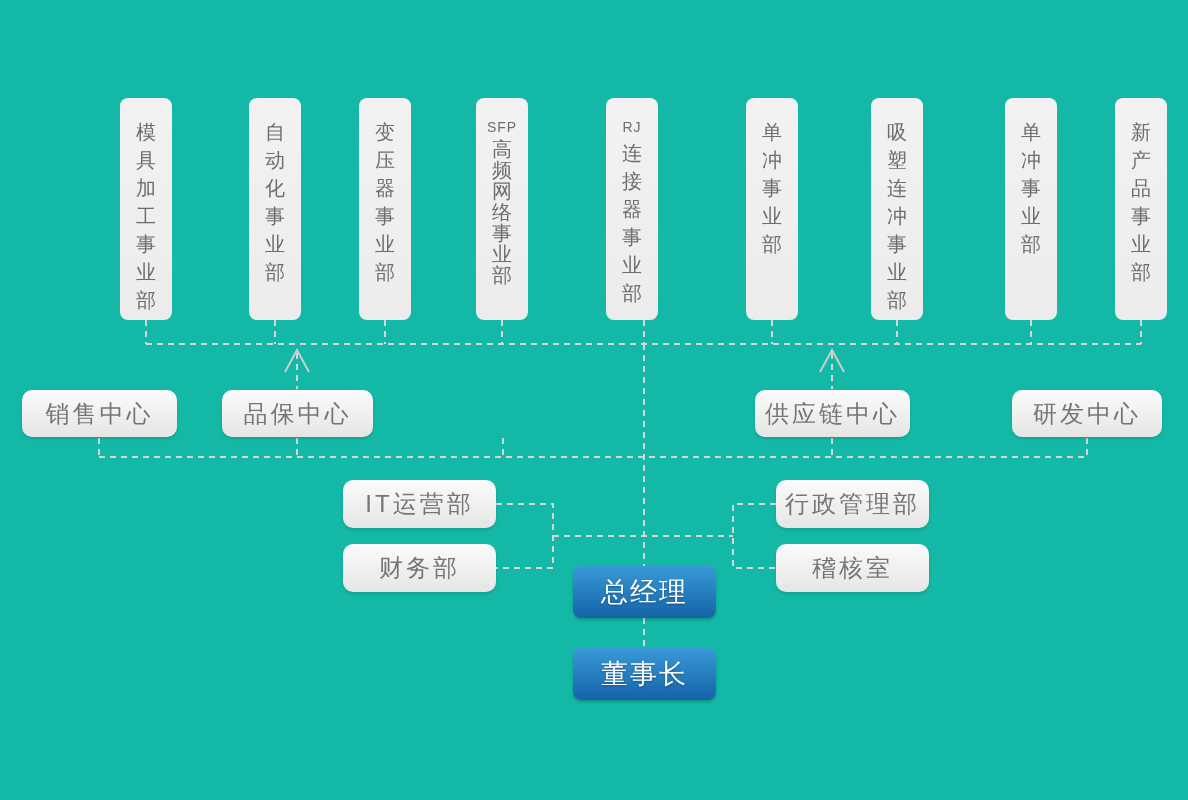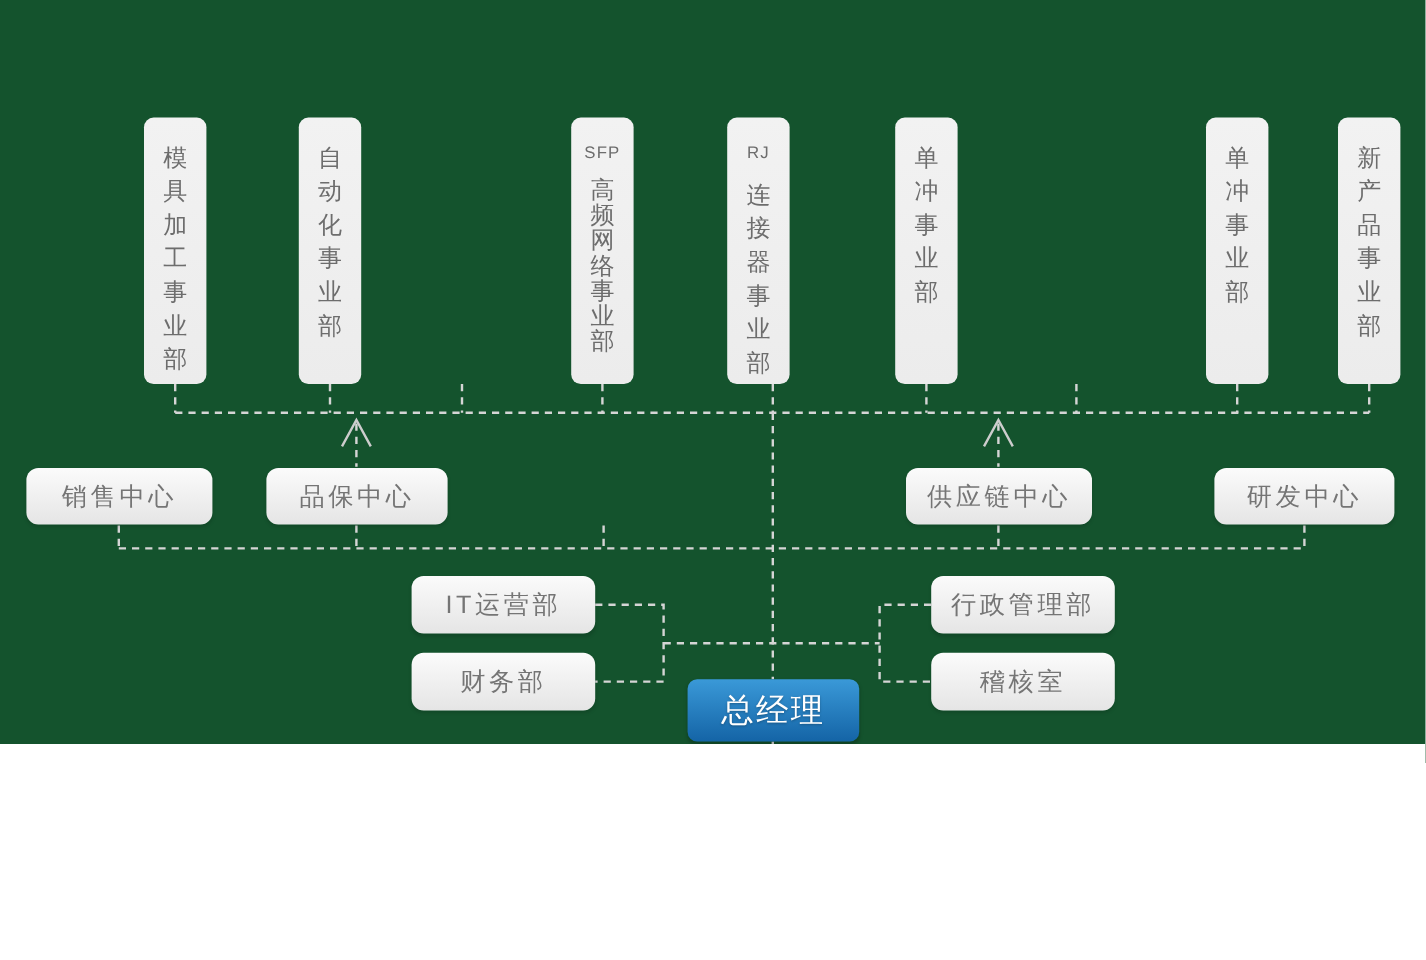--- a/index.html
+++ b/index.html
@@ -1,41 +1,41 @@
 <!DOCTYPE html>
 <html lang="zh"><head>
 <meta charset="utf-8">
 <style>
   html,body{margin:0;padding:0;background:#fff;}
   .stage{
-    position:relative;width:1188px;height:620px;background:#14532d;overflow:hidden;
+    position:relative;width:1188px;height:800px;background:#14b8a6;overflow:hidden;
     font-family:"Liberation Sans","DejaVu Sans",sans-serif;
   }
   .connector-layer{position:absolute;left:0;top:0;width:1188px;height:800px;}
   
   .vbox{
     position:absolute;top:98px;width:52px;height:222px;box-sizing:border-box;
     border-radius:8px;background:linear-gradient(180deg,#f2f2f2,#ececec);
     display:flex;flex-direction:column;align-items:center;padding-top:20px;
   }
   .vtext{
     width:22px;font-size:20px;line-height:28px;color:#6d6d6d;
     text-align:center;word-break:break-all;font-weight:400;
   }
   .vbox.compact .vtext{line-height:21px;}
-  .latin{font-size:14px;line-height:18px;color:#6d6d6d;margin-bottom:13px;letter-spacing:1px;}
+  .latin{font-size:14px;line-height:18px;color:#6d6d6d;margin-bottom:3px;letter-spacing:1px;}
   .latin:empty{display:none;}
   
   .hbox{
     position:absolute;height:47px;border-radius:10px;
     background:linear-gradient(180deg,#fbfbfb,#e5e5e5);
     box-shadow:0 2px 3px rgba(0,0,0,0.13);
     display:flex;align-items:center;justify-content:center;
   }
-  .hlabel{font-size:21px;letter-spacing:3px;color:#757575;font-weight:400;}
+  .hlabel{font-size:24px;letter-spacing:3px;color:#757575;font-weight:400;}
   .dept{height:48px;}
   
   .exec{
     position:absolute;width:143px;height:52px;border-radius:8px;
     background:linear-gradient(180deg,#3a99d8,#1464a6);
     box-shadow:0 2px 3px rgba(0,0,0,0.2);
     display:flex;align-items:center;justify-content:center;
   }
   .exec-label{
     color:#ffffff;font-size:27px;letter-spacing:2px;
@@ -88,31 +88,39 @@
   </svg>
 
   <div class="vbox" style="left:120px">
 
     <span class="vtext">模具加工事业部</span>
   </div>
   <div class="vbox" style="left:249px">
 
     <span class="vtext">自动化事业部</span>
   </div>
+  <div class="vbox" style="left:359px">
+
+    <span class="vtext">变压器事业部</span>
+  </div>
   <div class="vbox compact" style="left:476px">
     <span class="latin">SFP</span>
     <span class="vtext">高频网络事业部</span>
   </div>
   <div class="vbox" style="left:606px">
     <span class="latin">RJ</span>
     <span class="vtext">连接器事业部</span>
   </div>
   <div class="vbox" style="left:746px">
 
     <span class="vtext">单冲事业部</span>
+  </div>
+  <div class="vbox" style="left:871px">
+
+    <span class="vtext">吸塑连冲事业部</span>
   </div>
   <div class="vbox" style="left:1005px">
 
     <span class="vtext">单冲事业部</span>
   </div>
   <div class="vbox" style="left:1115px">
 
     <span class="vtext">新产品事业部</span>
   </div>
 

